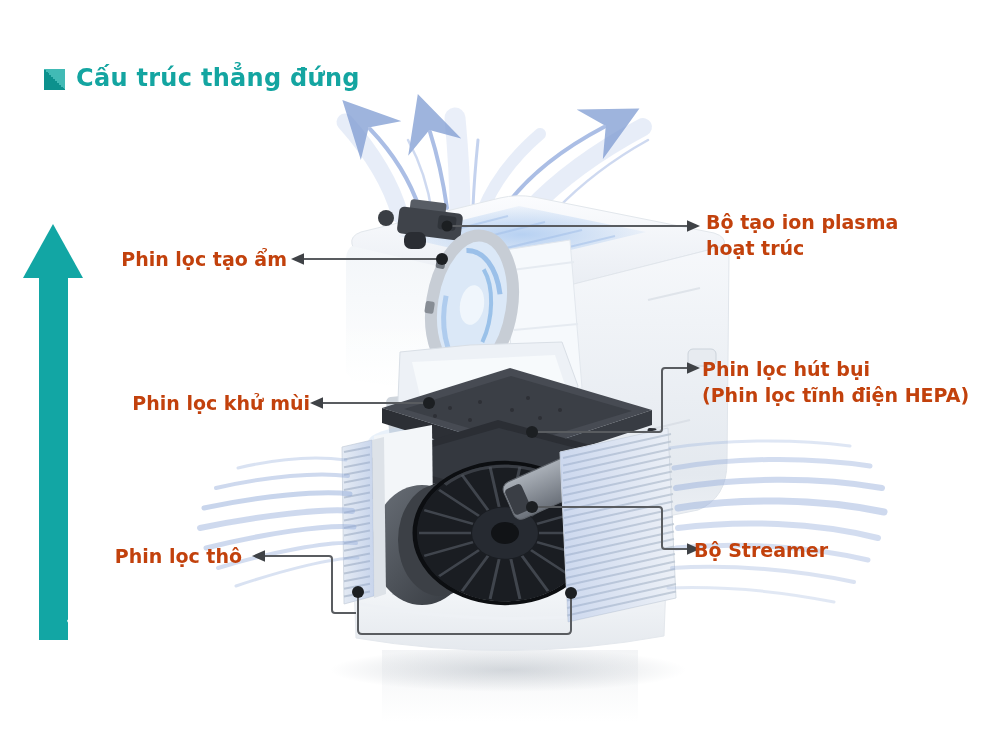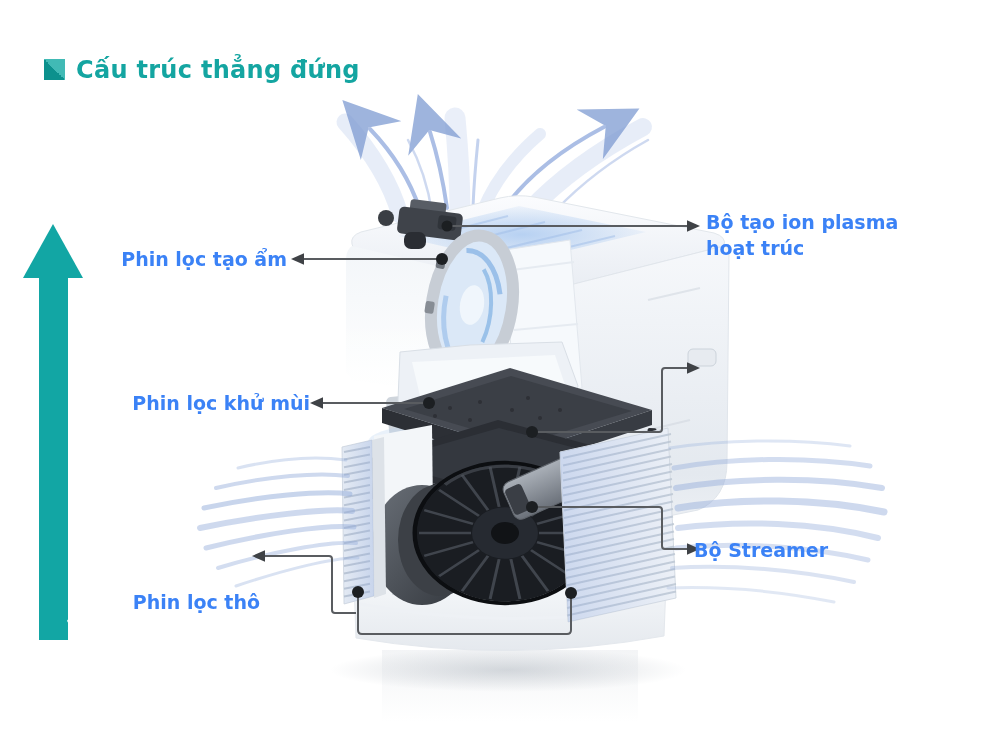--- a/index.html
+++ b/index.html
@@ -1,40 +1,40 @@
 <!DOCTYPE html>
 <html><head>
 <meta charset="utf-8">
 <style>
   html,body{margin:0;padding:0;background:#ffffff;}
   #stage{
     position:relative;width:990px;height:740px;background:#ffffff;overflow:hidden;
     font-family:"DejaVu Sans","Liberation Sans",sans-serif;
   }
   
-  .title-row{position:absolute;left:32px;top:56px;display:flex;align-items:flex-start;padding-left:12px;}
+  .title-row{position:absolute;left:32px;top:64px;display:flex;align-items:center;padding-left:12px;}
   .title-square{width:21px;height:21px;margin-top:3px;
     background:linear-gradient(45deg,#0c918d 50%,#41bab5 50%);}
   .title-text{margin-left:11px;font-size:24px;font-weight:700;color:#14a5a1;letter-spacing:.3px;}
   
   .v-arrow{position:absolute;left:23px;top:224px;width:60px;height:416px;}
   .v-arrow .head{width:0;height:0;border-left:30px solid transparent;border-right:30px solid transparent;
     border-bottom:54px solid #12a6a4;}
   .v-arrow .shaft{width:29px;height:362px;margin:0 auto;background:#12a6a4;}
   .v-arrow .vtext{
     position:absolute;left:-112px;top:452px;width:330px;height:20px;
     transform:rotate(-90deg);transform-origin:center;
     text-align:center;font-size:12.5px;font-weight:600;color:rgba(255,255,255,.95);
     letter-spacing:.6px;white-space:nowrap;}
   
-  .lbl{position:absolute;font-size:19px;font-weight:700;color:#3b82f6;line-height:26px;white-space:nowrap;}
+  .lbl{position:absolute;font-size:19px;font-weight:700;color:#c2410c;line-height:26px;white-space:nowrap;}
   .lbl.right-align{text-align:right;}
   #lbl-humidify{left:77px;top:246px;width:210px;}
   #lbl-deodorize{left:77px;top:390px;width:233px;}
-  #lbl-prefilter{left:88px;top:543px;width:172px;margin-top:46px;}
+  #lbl-prefilter{left:70px;top:543px;width:172px;}
   #lbl-ion{left:706px;top:209px;}
   #lbl-hepa{left:702px;top:356px;}
   #lbl-streamer{left:694px;top:537px;}
   svg{position:absolute;left:0;top:0;}
 </style>
 </head>
 <body>
 
 <div id="stage">
 
@@ -378,16 +378,20 @@
 
   <div class="lbl right-align" id="lbl-deodorize">Phin lọc khử mùi</div>
 
   <div class="lbl right-align" id="lbl-prefilter">Phin lọc thô</div>
 
   <div class="lbl" id="lbl-ion">
     <span>Bộ tạo ion plasma</span><br>
     <span>hoạt trúc</span>
   </div>
 
+  <div class="lbl" id="lbl-hepa">
+    <span>Phin lọc hút bụi</span><br>
+    <span>(Phin lọc tĩnh điện HEPA)</span>
+  </div>
 
   <div class="lbl" id="lbl-streamer">Bộ Streamer</div>
 
 </div>
 
 </body></html>

